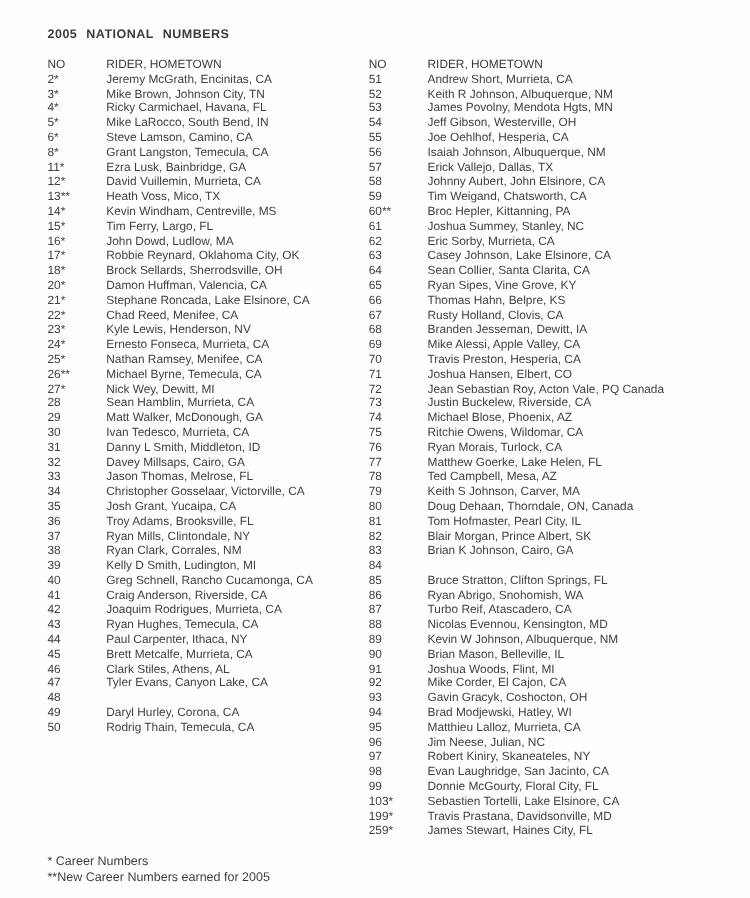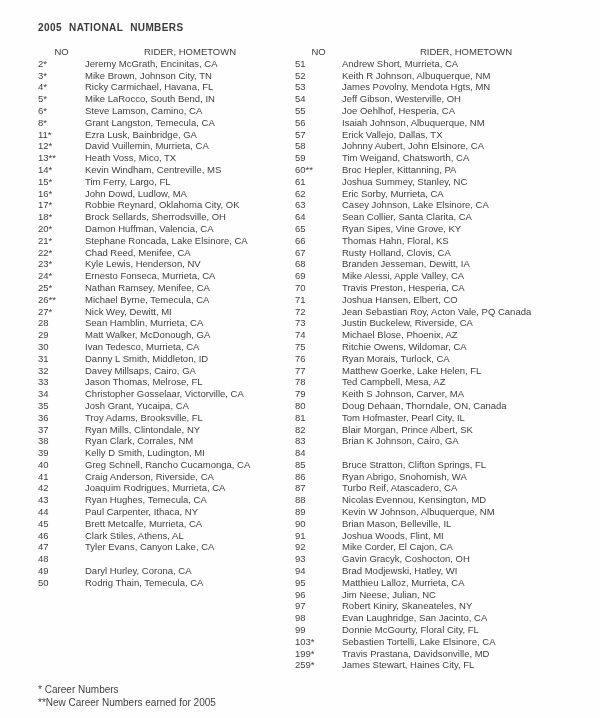--- a/index.html
+++ b/index.html
@@ -38,21 +38,21 @@
   .hdr-row, .row { display: flex; }
   .no, .hdr-no {
     flex: 0 0 47px;
     white-space: nowrap;
   }
   .rider, .hdr-rider {
     flex: 1;
     white-space: nowrap;
     overflow: hidden;
   }
-  .hdr-no, .hdr-rider { color: #3a3a3a; text-align: center; }
+  .hdr-no, .hdr-rider { color: #3a3a3a; }
   .footnotes {
     margin-top: 12px;
     font-size: 10px;
     line-height: 13px;
     color: #3f3f3f;
   }
 </style>
 </head>
 <body>
 
@@ -311,21 +311,21 @@
           <div class="row">
             <span class="no">64</span>
             <span class="rider">Sean Collier, Santa Clarita, CA</span>
           </div>
           <div class="row">
             <span class="no">65</span>
             <span class="rider">Ryan Sipes, Vine Grove, KY</span>
           </div>
           <div class="row">
             <span class="no">66</span>
-            <span class="rider">Thomas Hahn, Floral, KS</span>
+            <span class="rider">Thomas Hahn, Belpre, KS</span>
           </div>
           <div class="row">
             <span class="no">67</span>
             <span class="rider">Rusty Holland, Clovis, CA</span>
           </div>
           <div class="row">
             <span class="no">68</span>
             <span class="rider">Branden Jesseman, Dewitt, IA</span>
           </div>
           <div class="row">

